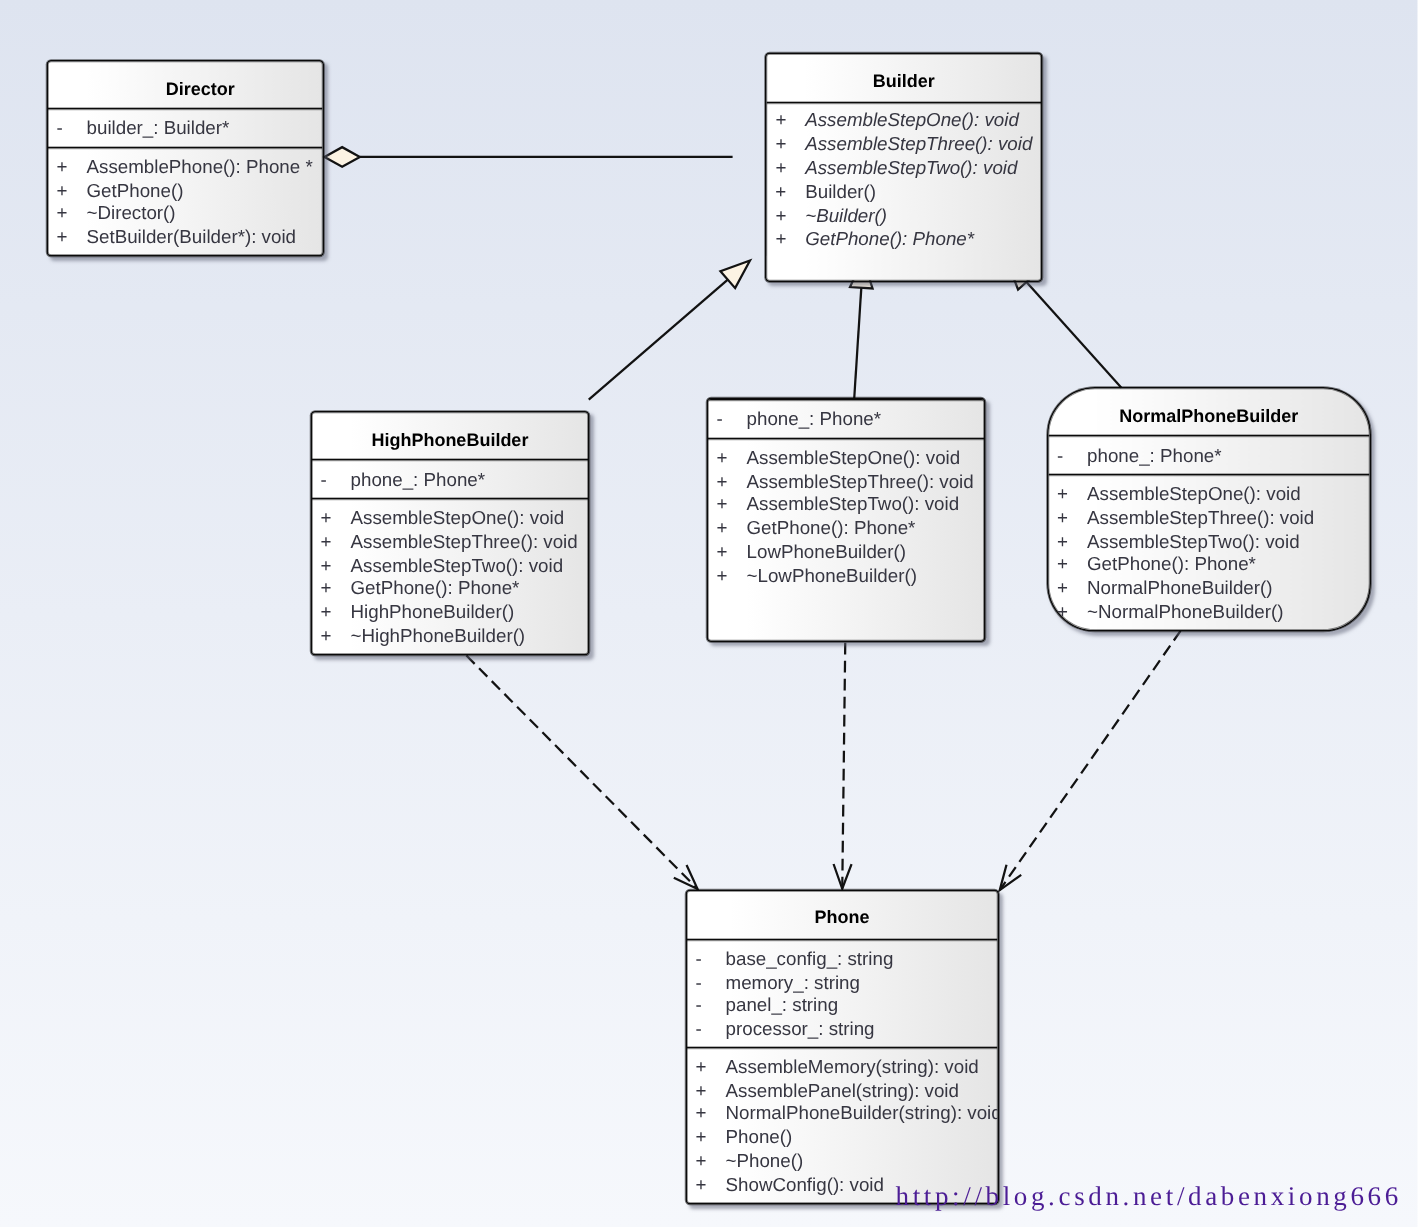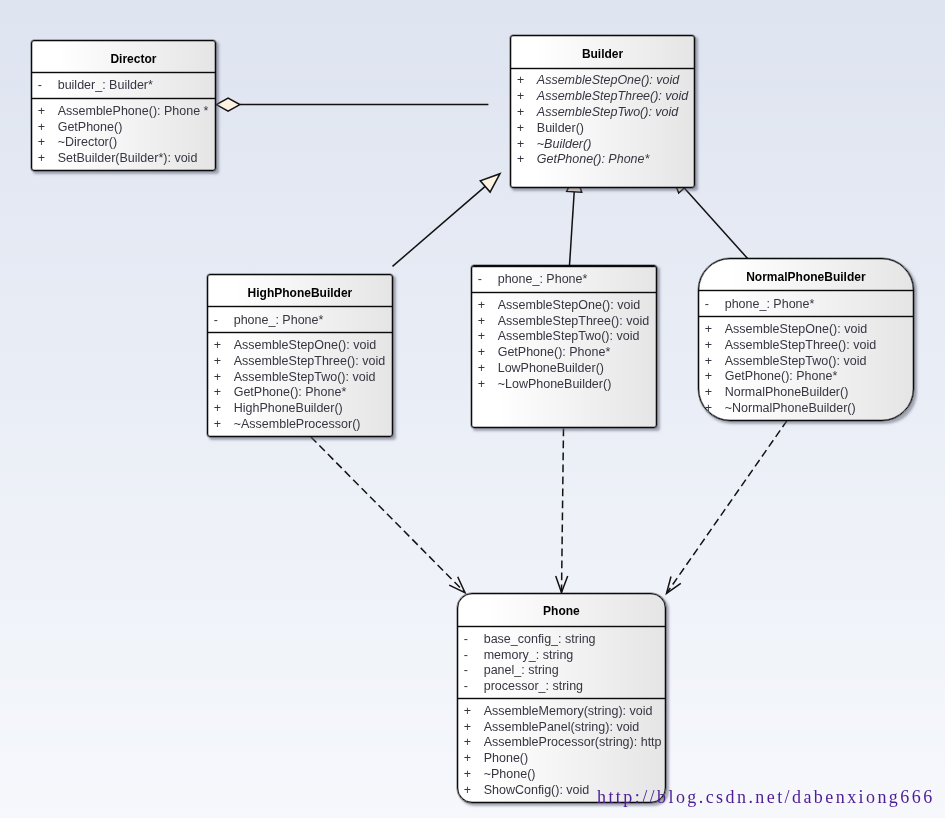--- a/index.html
+++ b/index.html
@@ -132,21 +132,21 @@
       <div class="row">
           <span class="vis">+</span>
           <span class="nm">GetPhone(): Phone*</span>
         </div>
       <div class="row">
           <span class="vis">+</span>
           <span class="nm">HighPhoneBuilder()</span>
         </div>
       <div class="row">
           <span class="vis">+</span>
-          <span class="nm">~AssembleProcessor()</span>
+          <span class="nm">~HighPhoneBuilder()</span>
         </div>
     </div>
   </div>
   <div class="uml" style="left:470.9px;top:264.9px;width:186.1px;height:163.1px;">
     <div class="sec" style="padding:5.4px 0 3.6px;">
       <div class="row">
           <span class="vis">-</span>
           <span class="nm">phone_: Phone*</span>
         </div>
     </div>
@@ -205,21 +205,21 @@
       <div class="row">
           <span class="vis">+</span>
           <span class="nm">NormalPhoneBuilder()</span>
         </div>
       <div class="row">
           <span class="vis">+</span>
           <span class="nm">~NormalPhoneBuilder()</span>
         </div>
     </div>
   </div>
-  <div class="uml" style="left:456.9px;top:592.9px;width:209.0px;height:209.9px;border-radius:15px;">
+  <div class="uml" style="left:456.9px;top:592.9px;width:209.0px;height:209.9px;">
     <div class="title" style="height:27.4px;padding-top:4.6px;line-height:27.4px;">Phone</div>
     <div class="sec" style="padding:4.85px 0 3.05px;">
       <div class="row">
           <span class="vis">-</span>
           <span class="nm">base_config_: string</span>
         </div>
       <div class="row">
           <span class="vis">-</span>
           <span class="nm">memory_: string</span>
         </div>
@@ -236,21 +236,21 @@
       <div class="row">
           <span class="vis">+</span>
           <span class="nm">AssembleMemory(string): void</span>
         </div>
       <div class="row">
           <span class="vis">+</span>
           <span class="nm">AssemblePanel(string): void</span>
         </div>
       <div class="row">
           <span class="vis">+</span>
-          <span class="nm">AssembleProcessor(string): http</span>
+          <span class="nm">NormalPhoneBuilder(string): void</span>
         </div>
       <div class="row">
           <span class="vis">+</span>
           <span class="nm">Phone()</span>
         </div>
       <div class="row">
           <span class="vis">+</span>
           <span class="nm">~Phone()</span>
         </div>
       <div class="row">

